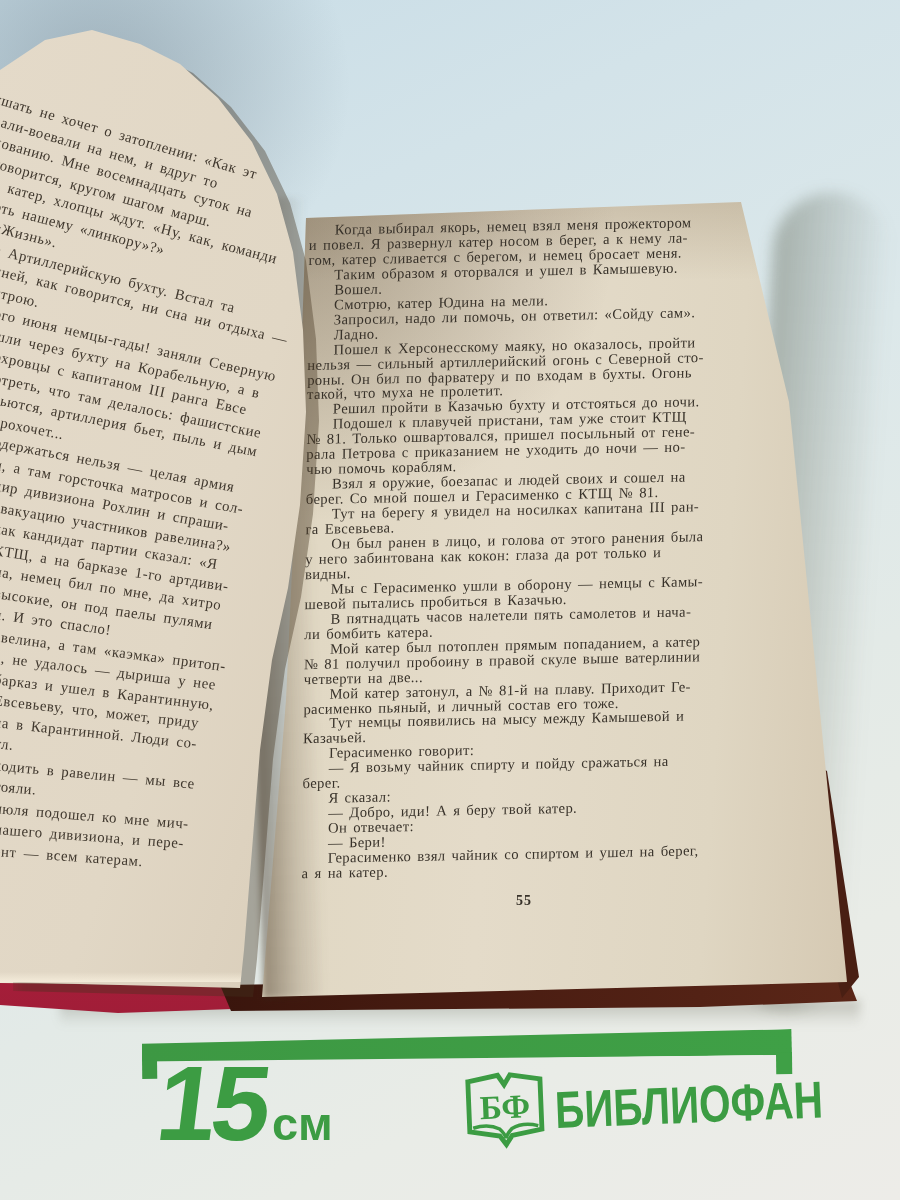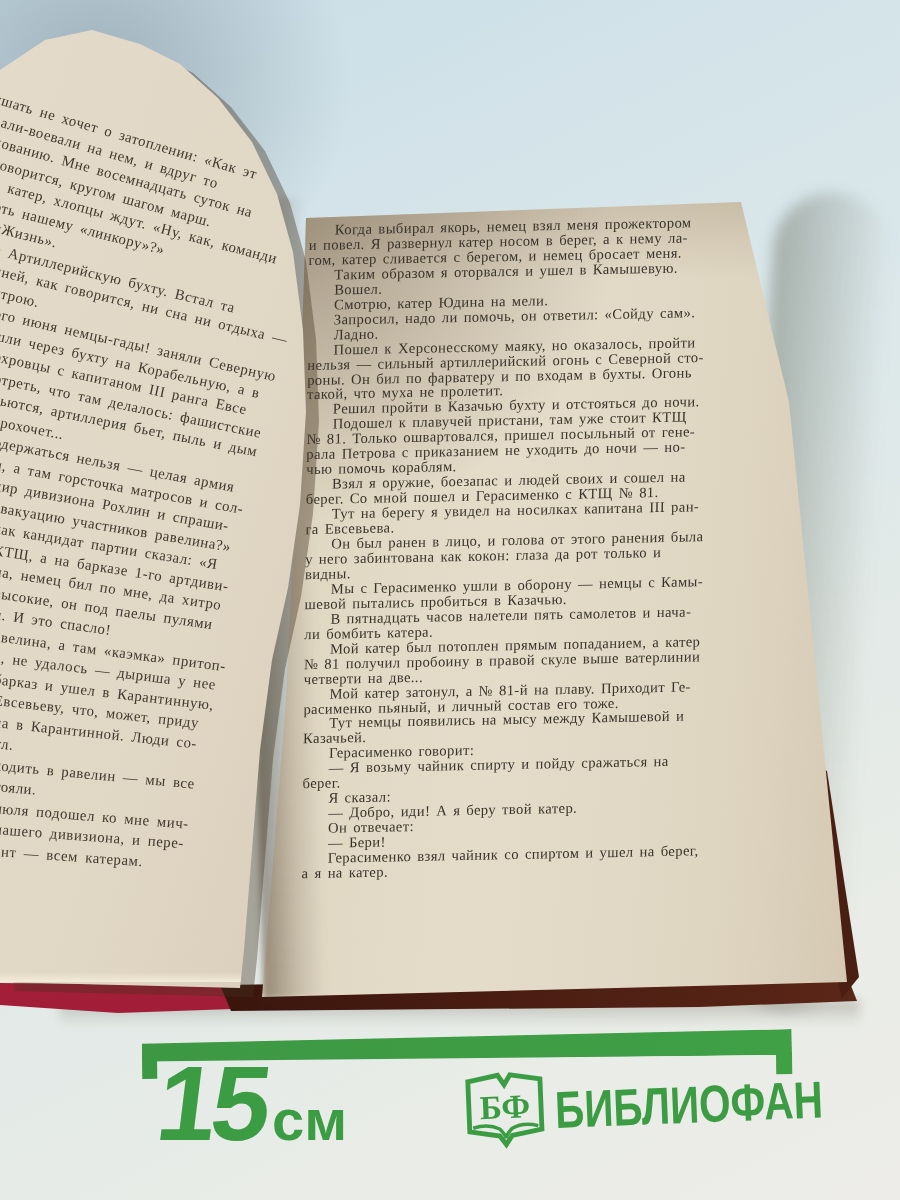--- a/index.html
+++ b/index.html
@@ -59,21 +59,21 @@
   .ruler{position:absolute;left:142px;top:1030px;width:650px;height:52px;transform:rotate(-.7deg);}
   .ruler-bar{position:absolute;left:0;top:3px;width:100%;height:26px;
     background:linear-gradient(90deg,#3d9843,#3fa046);
     clip-path:polygon(0 26%,100% 0,100% 100%,0 94%);}
   .tick-l{position:absolute;left:0;top:27px;width:15px;height:18px;background:#3d9843;}
   .tick-r{position:absolute;right:0;top:26px;width:16px;height:22px;background:#3fa046;}
 
   .ruler-label{position:absolute;left:158px;top:1050px;display:flex;align-items:baseline;
     color:#3c9c43;font-family:"Liberation Sans",sans-serif;font-weight:bold;}
   .rl-num{font-size:106px;line-height:1;letter-spacing:-5px;display:block;transform:skewX(-7deg);}
-  .rl-unit{font-size:58px;margin-left:6px;display:block;text-align:center;}
+  .rl-unit{font-size:47px;margin-left:6px;display:block;text-align:center;}
 
   .logo{position:absolute;left:461px;top:1060px;display:flex;align-items:flex-start;
     transform:rotate(-2.3deg);color:#3c9c43;}
   .logo-book{width:88px;height:90px;flex:0 0 auto;}
   .logo-text{font-family:"Liberation Sans",sans-serif;font-weight:bold;font-size:52px;line-height:1;
     margin-top:19px;margin-left:6px;transform:scaleX(.78);transform-origin:0 50%;white-space:nowrap;}
 </style>
 </head>
 <body>
 
@@ -129,20 +129,21 @@
         <div class="rline ind">Герасименко говорит:</div>
         <div class="rline ind">— Я возьму чайник спирту и пойду сражаться на</div>
         <div class="rline">берег.</div>
         <div class="rline ind">Я сказал:</div>
         <div class="rline ind">— Добро, иди! А я беру твой катер.</div>
         <div class="rline ind">Он отвечает:</div>
         <div class="rline ind">— Бери!</div>
         <div class="rline ind">Герасименко взял чайник со спиртом и ушел на берег,</div>
         <div class="rline">а я на катер.</div>
       </div>
+    <div class="page-num">55</div>
   </div>
 
   <div class="gutter-shadow"></div>
   <div class="layer left-cast"></div>
 
   <div class="layer page-left">
     <div class="text-left">
         <div class="lline" style="transform: rotate(16.2deg);">ушать не хочет о затоплении: «Как эт</div>
         <div class="lline" style="transform: rotate(15.85deg);">вали-воевали  на  нем,  и  вдруг  то</div>
         <div class="lline" style="transform: rotate(15.5deg);">дованию. Мне восемнадцать суток на</div>

